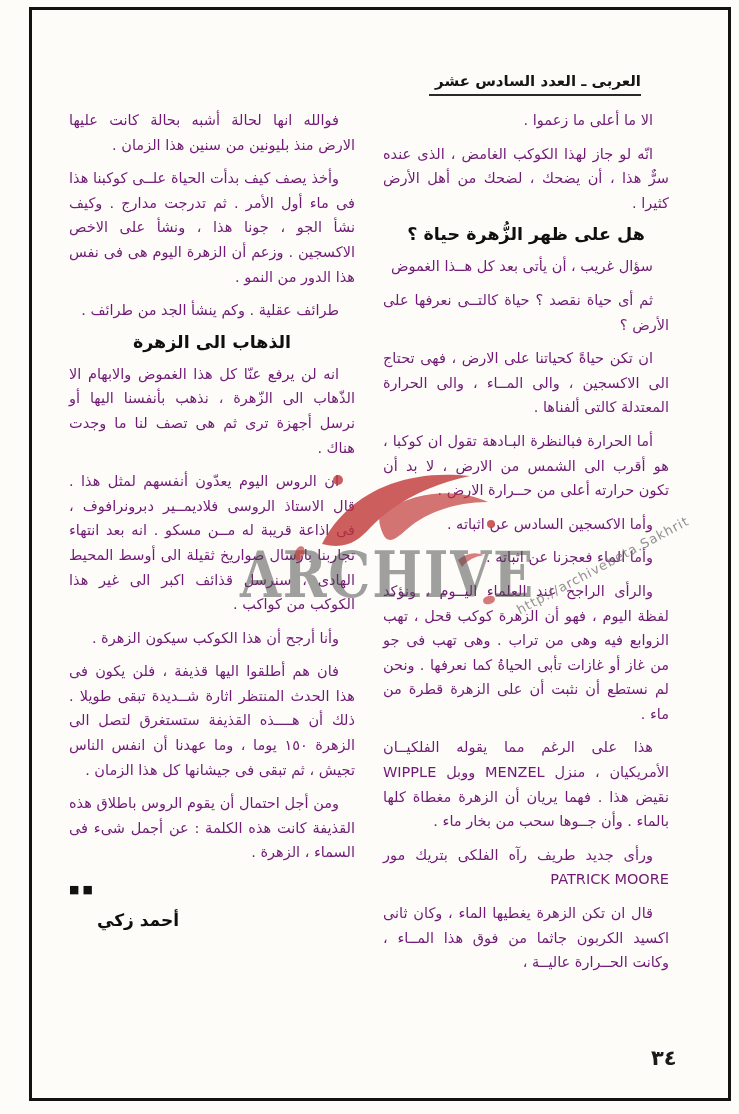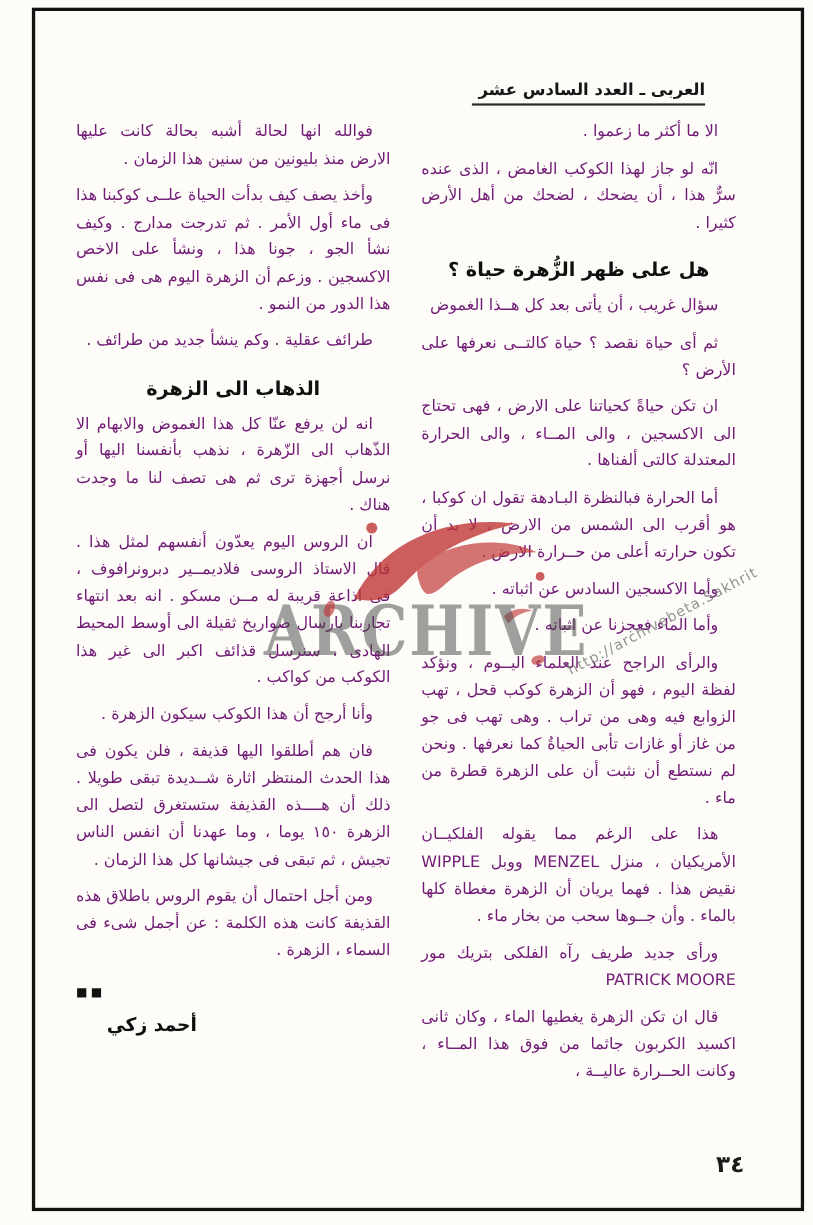--- a/index.html
+++ b/index.html
@@ -23,21 +23,21 @@
   .content{
     position:absolute;top:108px;right:70px;width:600px;
     direction:rtl;display:flex;gap:28px;
   }
   .col{width:286px;}
   .para{
     margin:0 0 9px;font-size:14.5px;line-height:24.6px;
     text-align:justify;text-indent:16px;color:#701a75;
   }
   .sec{
-    margin:21px 0 10px;font-size:17.5px;font-weight:bold;
+    margin:9px 0 10px;font-size:17.5px;font-weight:bold;
     text-align:center;color:#0f0f0f;
   }
   .end-mark{
     direction:rtl;text-align:left;font-size:11px;letter-spacing:3px;
     margin:18px 0 14px;color:#111;
   }
   .author{
     direction:rtl;text-align:left;margin-left:28px;
     font-weight:bold;font-size:17px;color:#0e0e0e;
   }
@@ -70,39 +70,39 @@
 
   <div class="frame"></div>
 
   <div class="masthead">
     <span class="inner">العربى ـ العدد السادس عشر</span>
   </div>
 
   <div class="content">
 
     <div class="col">
-      <p class="para">الا ما أكثر ما زعموا .</p>
+      <p class="para">الا ما أعلى ما زعموا .</p>
       <p class="para">انّه لو جاز لهذا الكوكب الغامض ، الذى عنده سرٌّ هذا ، أن يضحك ، لضحك من أهل الأرض كثيرا .</p>
       <h2 class="sec">هل على ظهر الزُّهرة حياة ؟</h2>
       <p class="para">سؤال غريب ، أن يأتى بعد كل هــذا الغموض</p>
       <p class="para">ثم أى حياة نقصد ؟ حياة كالتــى نعرفها على الأرض ؟</p>
       <p class="para">ان تكن حياةً كحياتنا على الارض ، فهى تحتاج الى الاكسجين ، والى المــاء ، والى الحرارة المعتدلة كالتى ألفناها .</p>
       <p class="para">أما الحرارة فبالنظرة البـادهة تقول ان كوكبا ، هو أقرب الى الشمس من الارض ، لا بد أن تكون حرارته أعلى من حــرارة الارض .</p>
       <p class="para">وأما الاكسجين السادس عن اثباته .</p>
       <p class="para">وأما الماء فعجزنا عن اثباته .</p>
       <p class="para">والرأى الراجح عند العلماء اليــوم ، ونؤكد لفظة اليوم ، فهو أن الزهرة كوكب قحل ، تهب الزوابع فيه وهى من تراب . وهى تهب فى جو من غاز أو غازات تأبى الحياةُ كما نعرفها . ونحن لم نستطع أن نثبت أن على الزهرة قطرة من ماء .</p>
       <p class="para">هذا على الرغم مما يقوله الفلكيــان الأمريكيان ، منزل MENZEL ووبل WIPPLE نقيض هذا . فهما يريان أن الزهرة مغطاة كلها بالماء . وأن جــوها سحب من بخار ماء .</p>
       <p class="para">ورأى جديد طريف رآه الفلكى بتريك مور PATRICK MOORE</p>
       <p class="para">قال ان تكن الزهرة يغطيها الماء ، وكان ثانى اكسيد الكربون جاثما من فوق هذا المــاء ، وكانت الحــرارة عاليــة ،</p>
     </div>
 
     <div class="col">
       <p class="para">فوالله انها لحالة أشبه بحالة كانت عليها الارض منذ بليونين من سنين هذا الزمان .</p>
       <p class="para">وأخذ يصف كيف بدأت الحياة علــى كوكبنا هذا فى ماء أول الأمر . ثم تدرجت مدارج . وكيف نشأ الجو ، جونا هذا ، ونشأ على الاخص الاكسجين . وزعم أن الزهرة اليوم هى فى نفس هذا الدور من النمو .</p>
-      <p class="para">طرائف عقلية . وكم ينشأ جديد من طرائف .</p>
+      <p class="para">طرائف عقلية . وكم ينشأ الجد من طرائف .</p>
       <h2 class="sec">الذهاب الى الزهرة</h2>
       <p class="para">انه لن يرفع عنّا كل هذا الغموض والابهام الا الذّهاب الى الزّهرة ، نذهب بأنفسنا اليها أو نرسل أجهزة ترى ثم هى تصف لنا ما وجدت هناك .</p>
       <p class="para">ان الروس اليوم يعدّون أنفسهم لمثل هذا . قال الاستاذ الروسى فلاديمــير دبرونرافوف ، فى اذاعة قريبة له مــن مسكو . انه بعد انتهاء تجاربنا بارسال صواريخ ثقيلة الى أوسط المحيط الهادى ، سنرسل قذائف اكبر الى غير هذا الكوكب من كواكب .</p>
       <p class="para">وأنا أرجح أن هذا الكوكب سيكون الزهرة .</p>
       <p class="para">فان هم أطلقوا اليها قذيفة ، فلن يكون فى هذا الحدث المنتظر اثارة شــديدة تبقى طويلا . ذلك أن هــــذه القذيفة ستستغرق لتصل الى الزهرة ١٥٠ يوما ، وما عهدنا أن انفس الناس تجيش ، ثم تبقى فى جيشانها كل هذا الزمان .</p>
       <p class="para">ومن أجل احتمال أن يقوم الروس باطلاق هذه القذيفة كانت هذه الكلمة : عن أجمل شىء فى السماء ، الزهرة .</p>
       <div class="end-mark">■■</div>
       <div class="author">أحمد زكي</div>
     </div>
 

